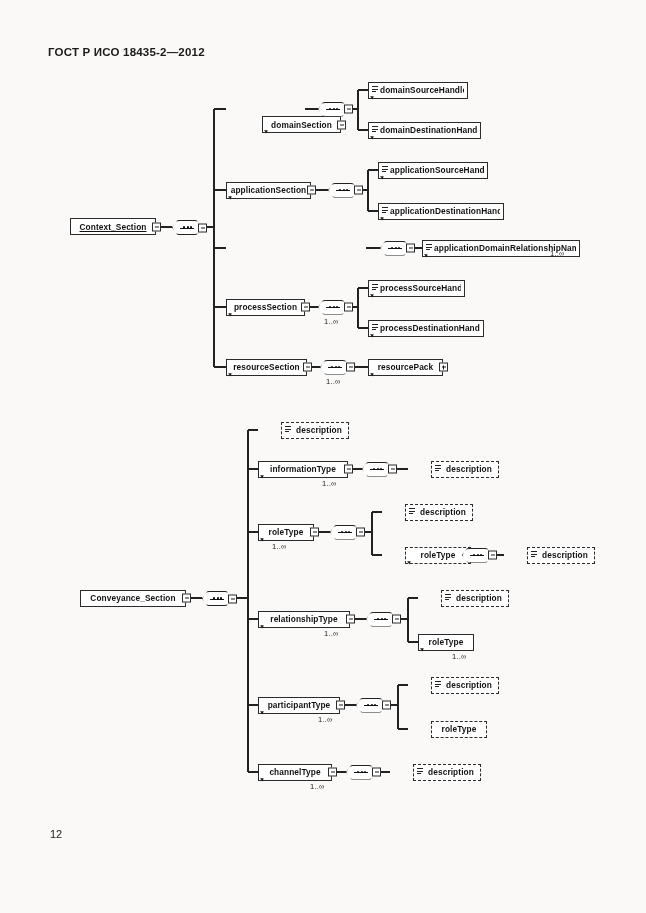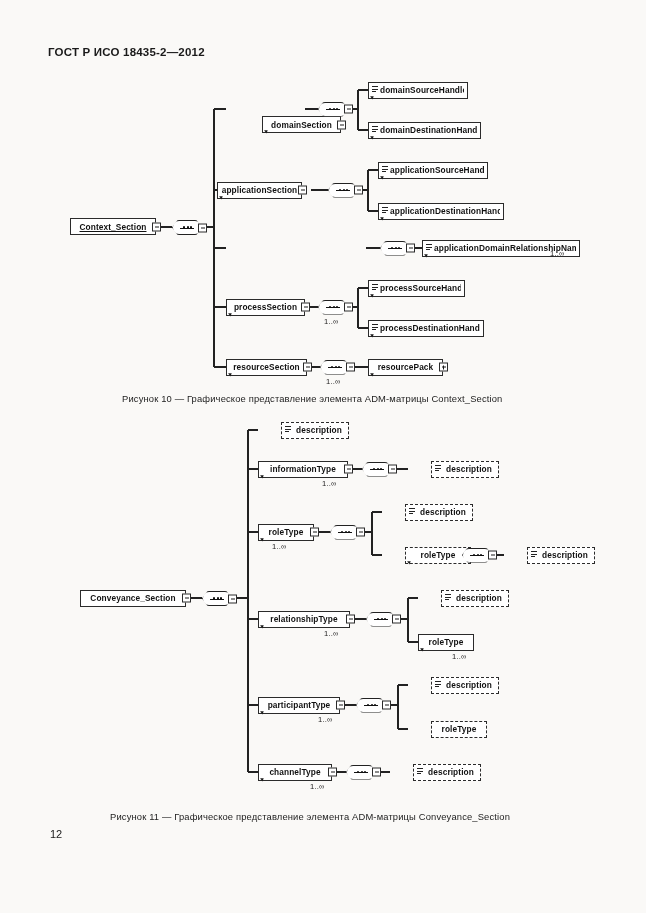--- a/index.html
+++ b/index.html
@@ -291,21 +291,21 @@
     <div class="node" style="left:368px; top:51.5px; width:113px;">
       <span class="el-icon">
           <i></i>
           <i></i>
           <i></i>
         </span>
       <span class="node-label">domainDestinationHandle</span>
       <span class="corner-arrow"></span>
     </div>
 
-    <div class="node" style="left:217px; top:111.5px; width:85px;align-items:center;">
+    <div class="node" style="left:226px; top:111.5px; width:85px;align-items:center;">
       <span class="node-label">applicationSection</span>
       <span class="corner-arrow"></span>
       <span class="expander"></span>
     </div>
     <div class="compositor" style="left:328px; top:112.5px;">
       <span class="hex"></span>
       <span class="seqline"></span>
       <span class="seqdot" style="left:11px;"></span>
       <span class="seqdot" style="left:14.5px;"></span>
       <span class="seqdot" style="left:18px;"></span>
@@ -396,21 +396,20 @@
       <span class="expander"></span>
     </div>
     <div class="cardinality" style="left:326px; top:307px;">1..∞</div>
     <div class="node" style="left:368px; top:288.5px; width:75px;">
       <span class="node-label">resourcePack</span>
       <span class="corner-arrow"></span>
       <span class="expander plus"></span>
     </div>
   </div>
 
-  <div class="figure-caption" id="caption-10">Рисунок 10 — Графическое представление элемента ADM-матрицы Context_Section</div>
 
   <div class="diagram" id="diagram-conveyance">
 
     <svg width="646" height="395">
       <g stroke="#222" stroke-width="1.1" fill="none" shape-rendering="crispEdges">
 
         <line x1="186" y1="188" x2="202" y2="188"></line>
 
         <line x1="236" y1="188" x2="248" y2="188"></line>
 
@@ -611,16 +610,15 @@
     <div class="node optional" style="left:390px; top:353.5px; width:68px;">
       <span class="el-icon">
           <i></i>
           <i></i>
           <i></i>
         </span>
       <span class="node-label">description</span>
     </div>
   </div>
 
-  <div class="figure-caption" id="caption-11">Рисунок 11 — Графическое представление элемента ADM-матрицы Conveyance_Section</div>
 
   <div class="page-number">12</div>
 </div>
 
 </body></html>

